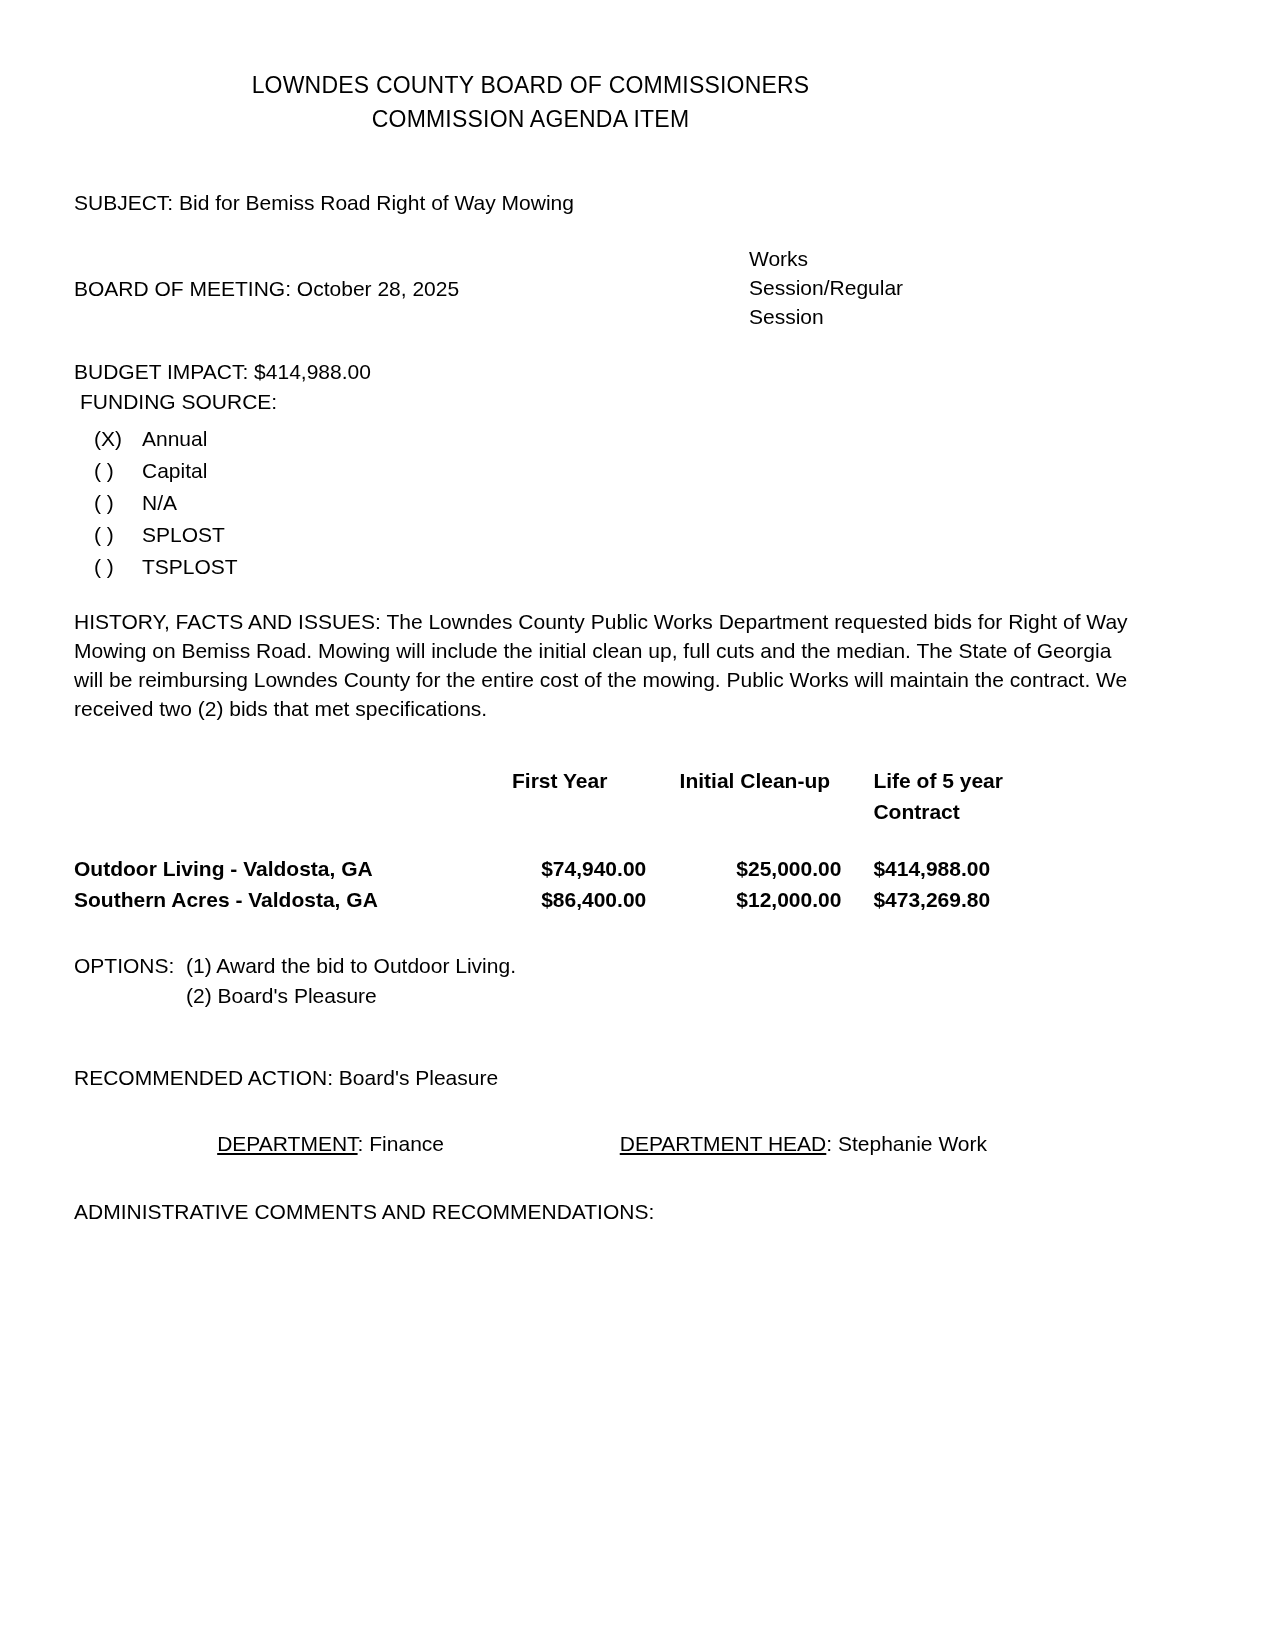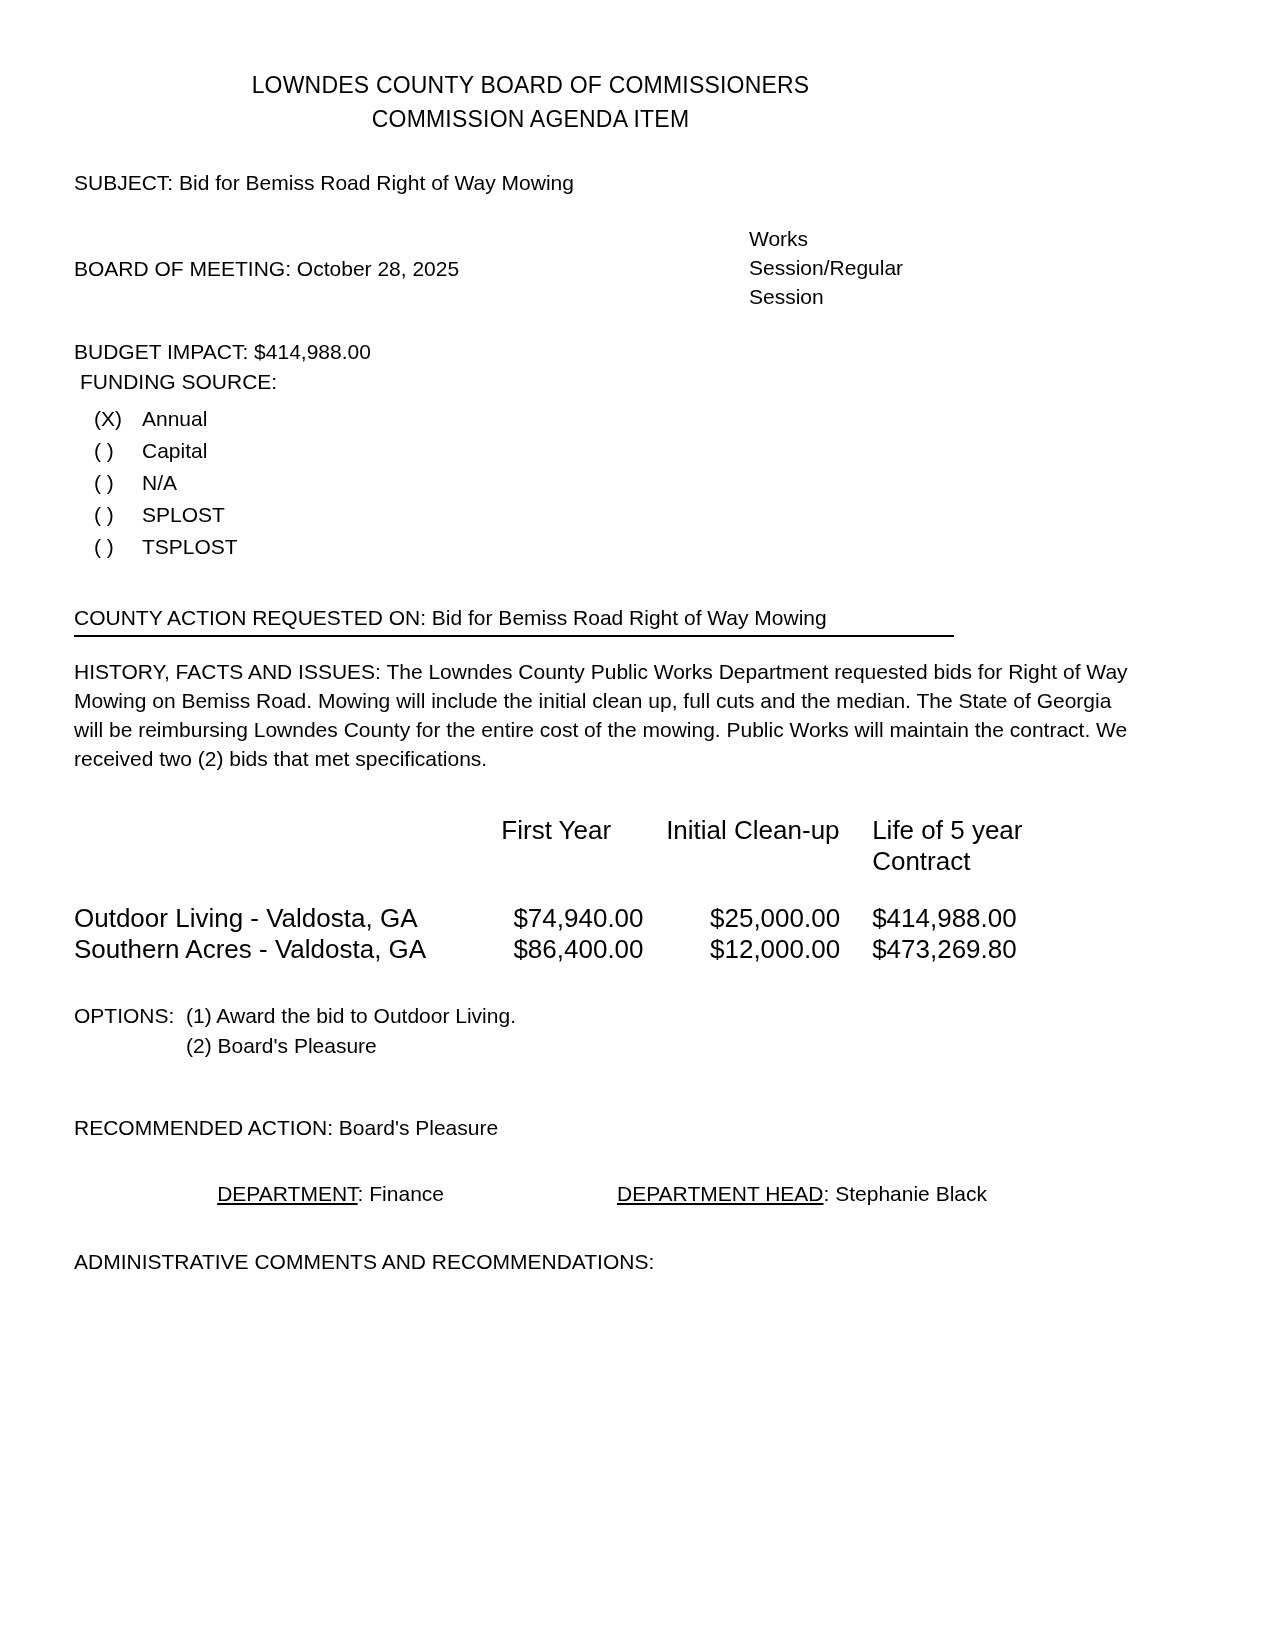--- a/index.html
+++ b/index.html
@@ -38,21 +38,21 @@
 
   
   .body-area {
     padding-left: 74px;
     padding-right: 74px;
     font-size: 21px;
     line-height: 30px;
   }
 
   .row-subject {
-    margin-top: 32px;
+    margin-top: 52px;
   }
 
   
   .split-row {
     display: flex;
     align-items: flex-start;
   }
   .split-left {
     width: 675px;
     flex: 0 0 675px;
@@ -117,22 +117,22 @@
   }
 
   
   .bid-table {
     margin-top: 42px;
     width: 1010px;
     border-collapse: collapse;
   }
   .bid-table th,
   .bid-table td {
-    font-weight: normal;
-    font-size: 26px;
+    font-weight: bold;
+    font-size: 21px;
     padding: 0;
     vertical-align: top;
     line-height: 31px;
   }
   .bid-table th.col-vendor,
   .bid-table td.col-vendor {
     width: 430px;
     text-align: left;
   }
   .bid-table th.col-num,
@@ -258,25 +258,20 @@
       <div class="funding-item">
         <span class="funding-box">( )</span>
         <span class="funding-name">SPLOST</span>
       </div>
       <div class="funding-item">
         <span class="funding-box">( )</span>
         <span class="funding-name">TSPLOST</span>
       </div>
     </div>
 
-    <div class="county-action-wrap">
-      <span class="county-action-text">COUNTY ACTION REQUESTED ON:</span>
-      <span class="county-action-text">Bid for Bemiss Road Right of Way Mowing</span>
-      <span class="county-action-rule"></span>
-    </div>
 
     <div class="history">
       <span>HISTORY, FACTS AND ISSUES:</span>
       <span>The Lowndes County Public Works Department requested bids for Right of Way Mowing on Bemiss Road. Mowing will include the initial clean up, full cuts and the median. The State of Georgia will be reimbursing Lowndes County for the entire cost of the mowing. Public Works will maintain the contract. We received two (2) bids that met specifications.</span>
     </div>
 
     <table class="bid-table">
       <thead>
         <tr>
           <th class="col-vendor"></th>
@@ -314,20 +309,20 @@
       <span>Board's Pleasure</span>
     </div>
 
     <div class="dept-row">
       <div class="dept-left">
         <span class="u">DEPARTMENT</span><span>:</span>
         <span>Finance</span>
       </div>
       <div class="dept-right">
         <span class="u">DEPARTMENT HEAD</span><span>:</span>
-        <span>Stephanie Black</span>
+        <span>Stephanie Work</span>
       </div>
     </div>
 
     <div class="admin-comments">ADMINISTRATIVE COMMENTS AND RECOMMENDATIONS:</div>
 
   </div>
 </div>
 
 </body></html>

